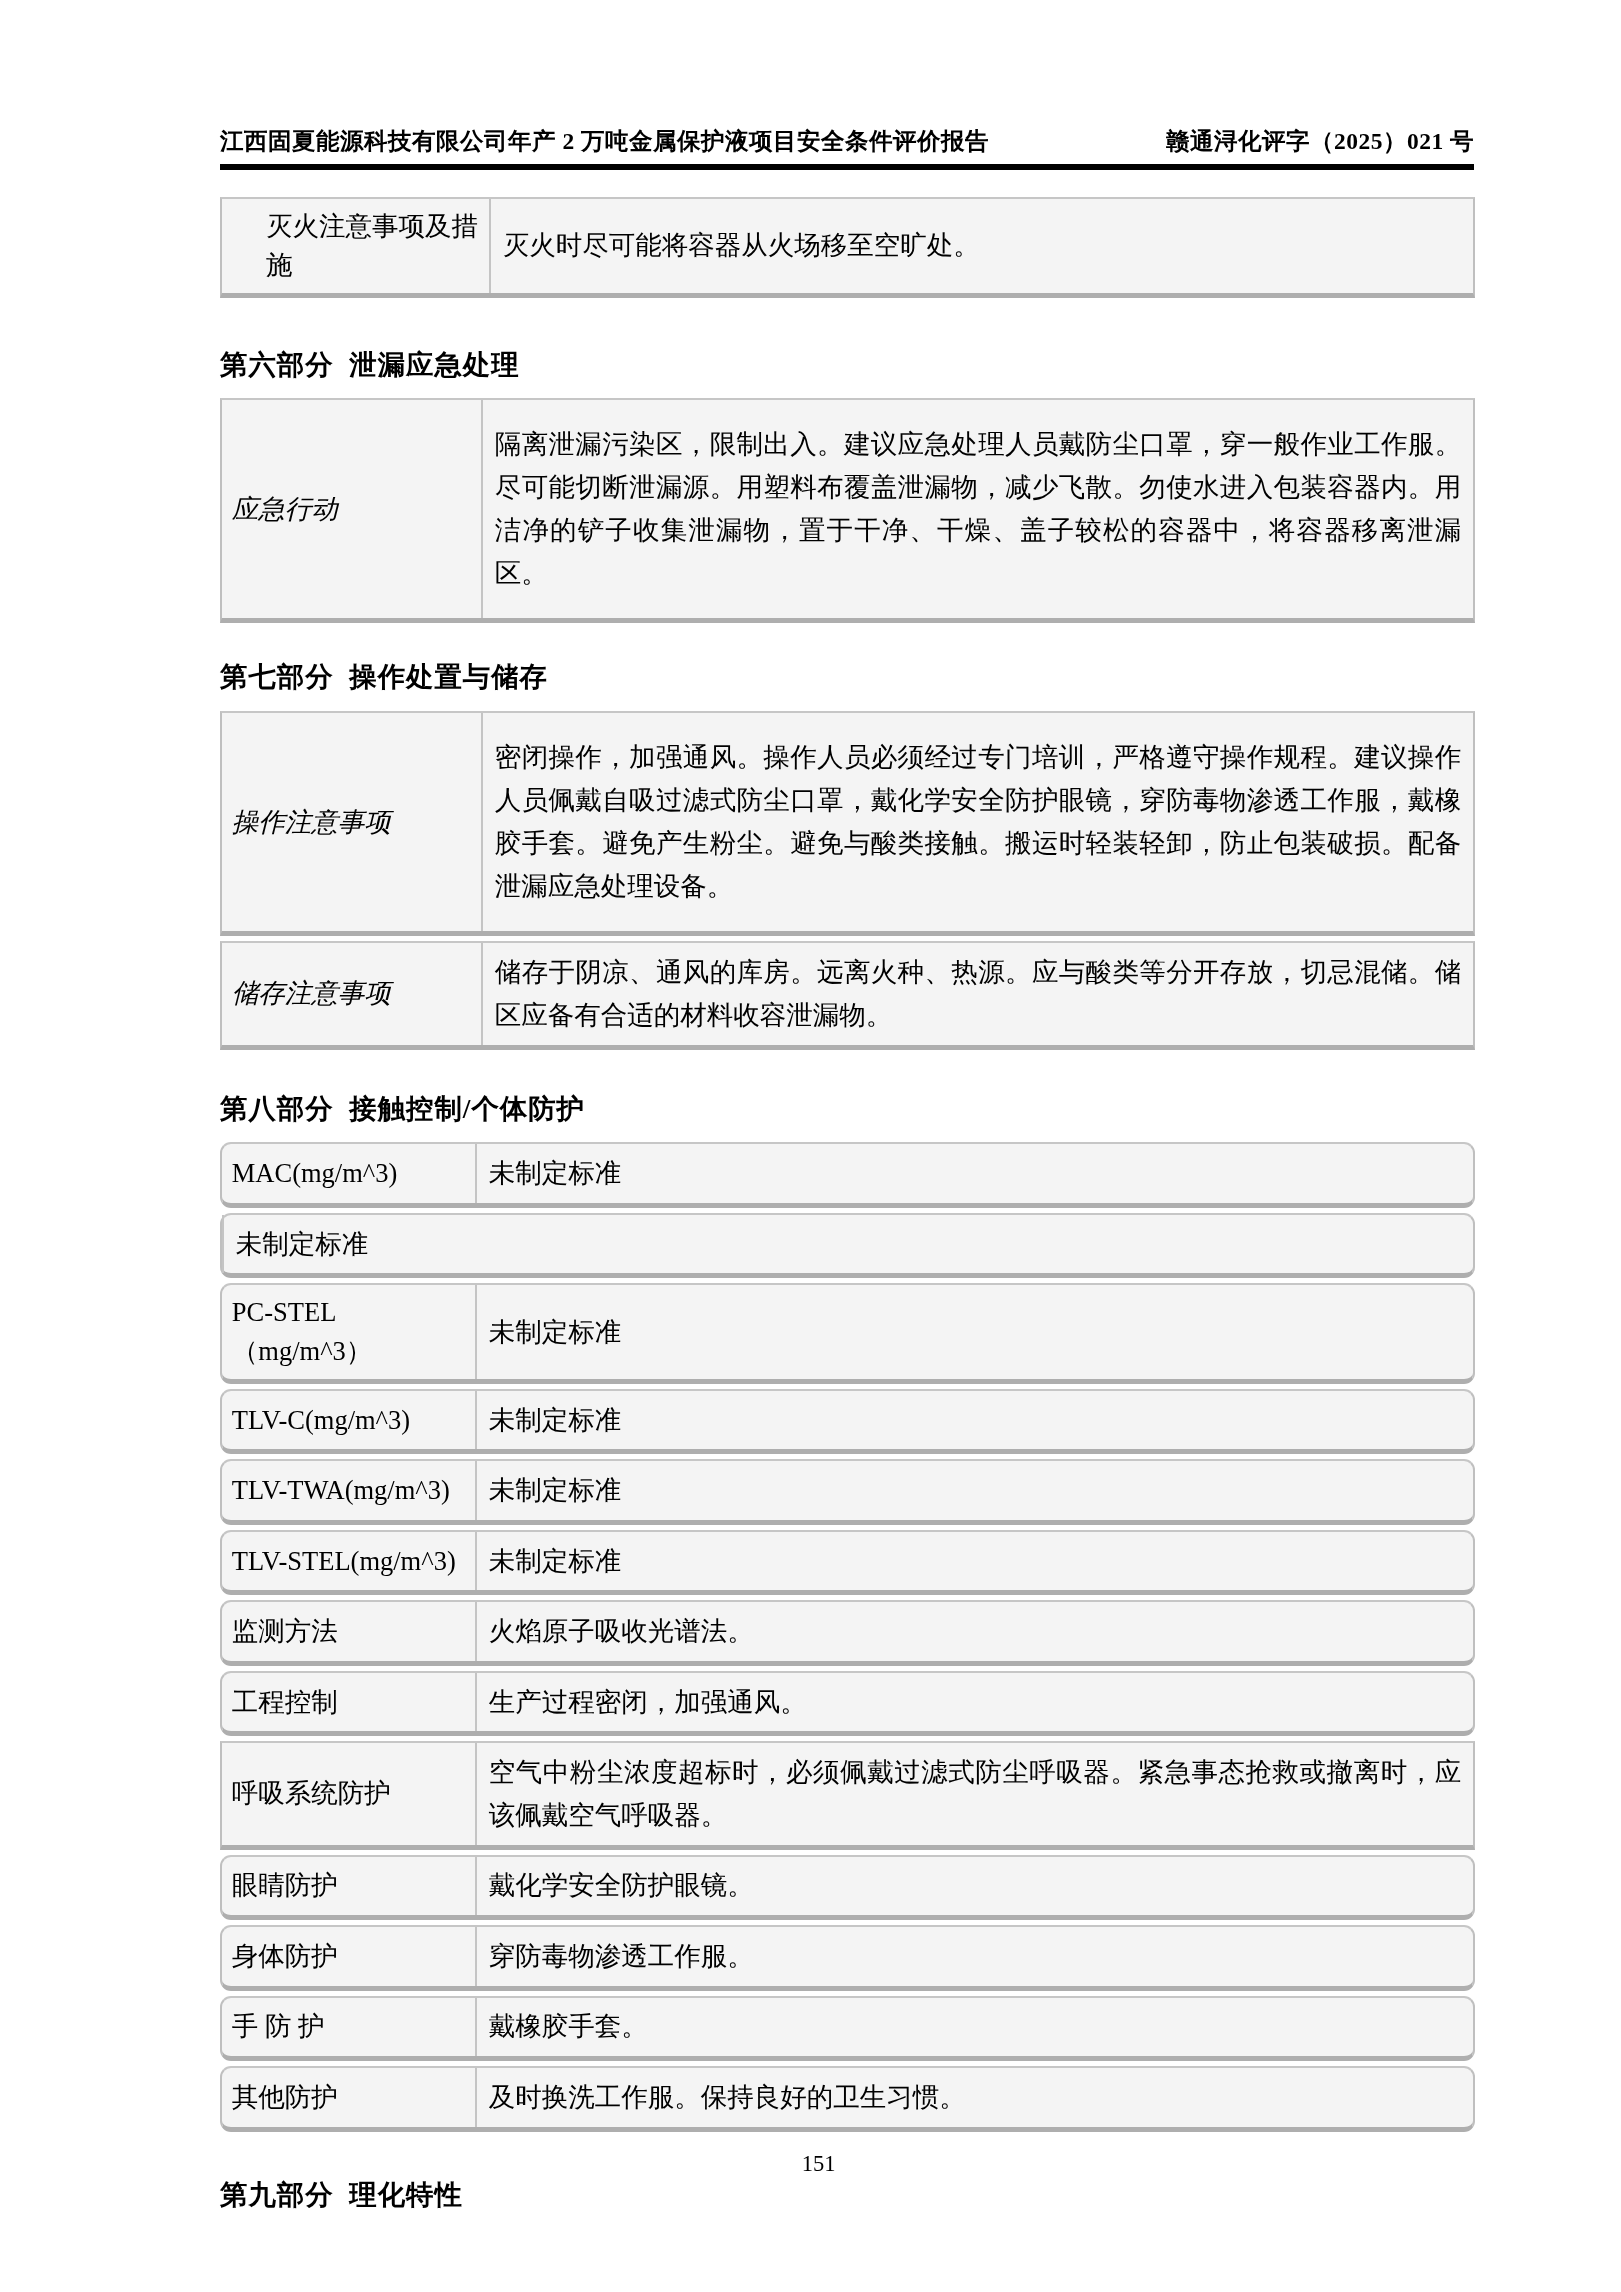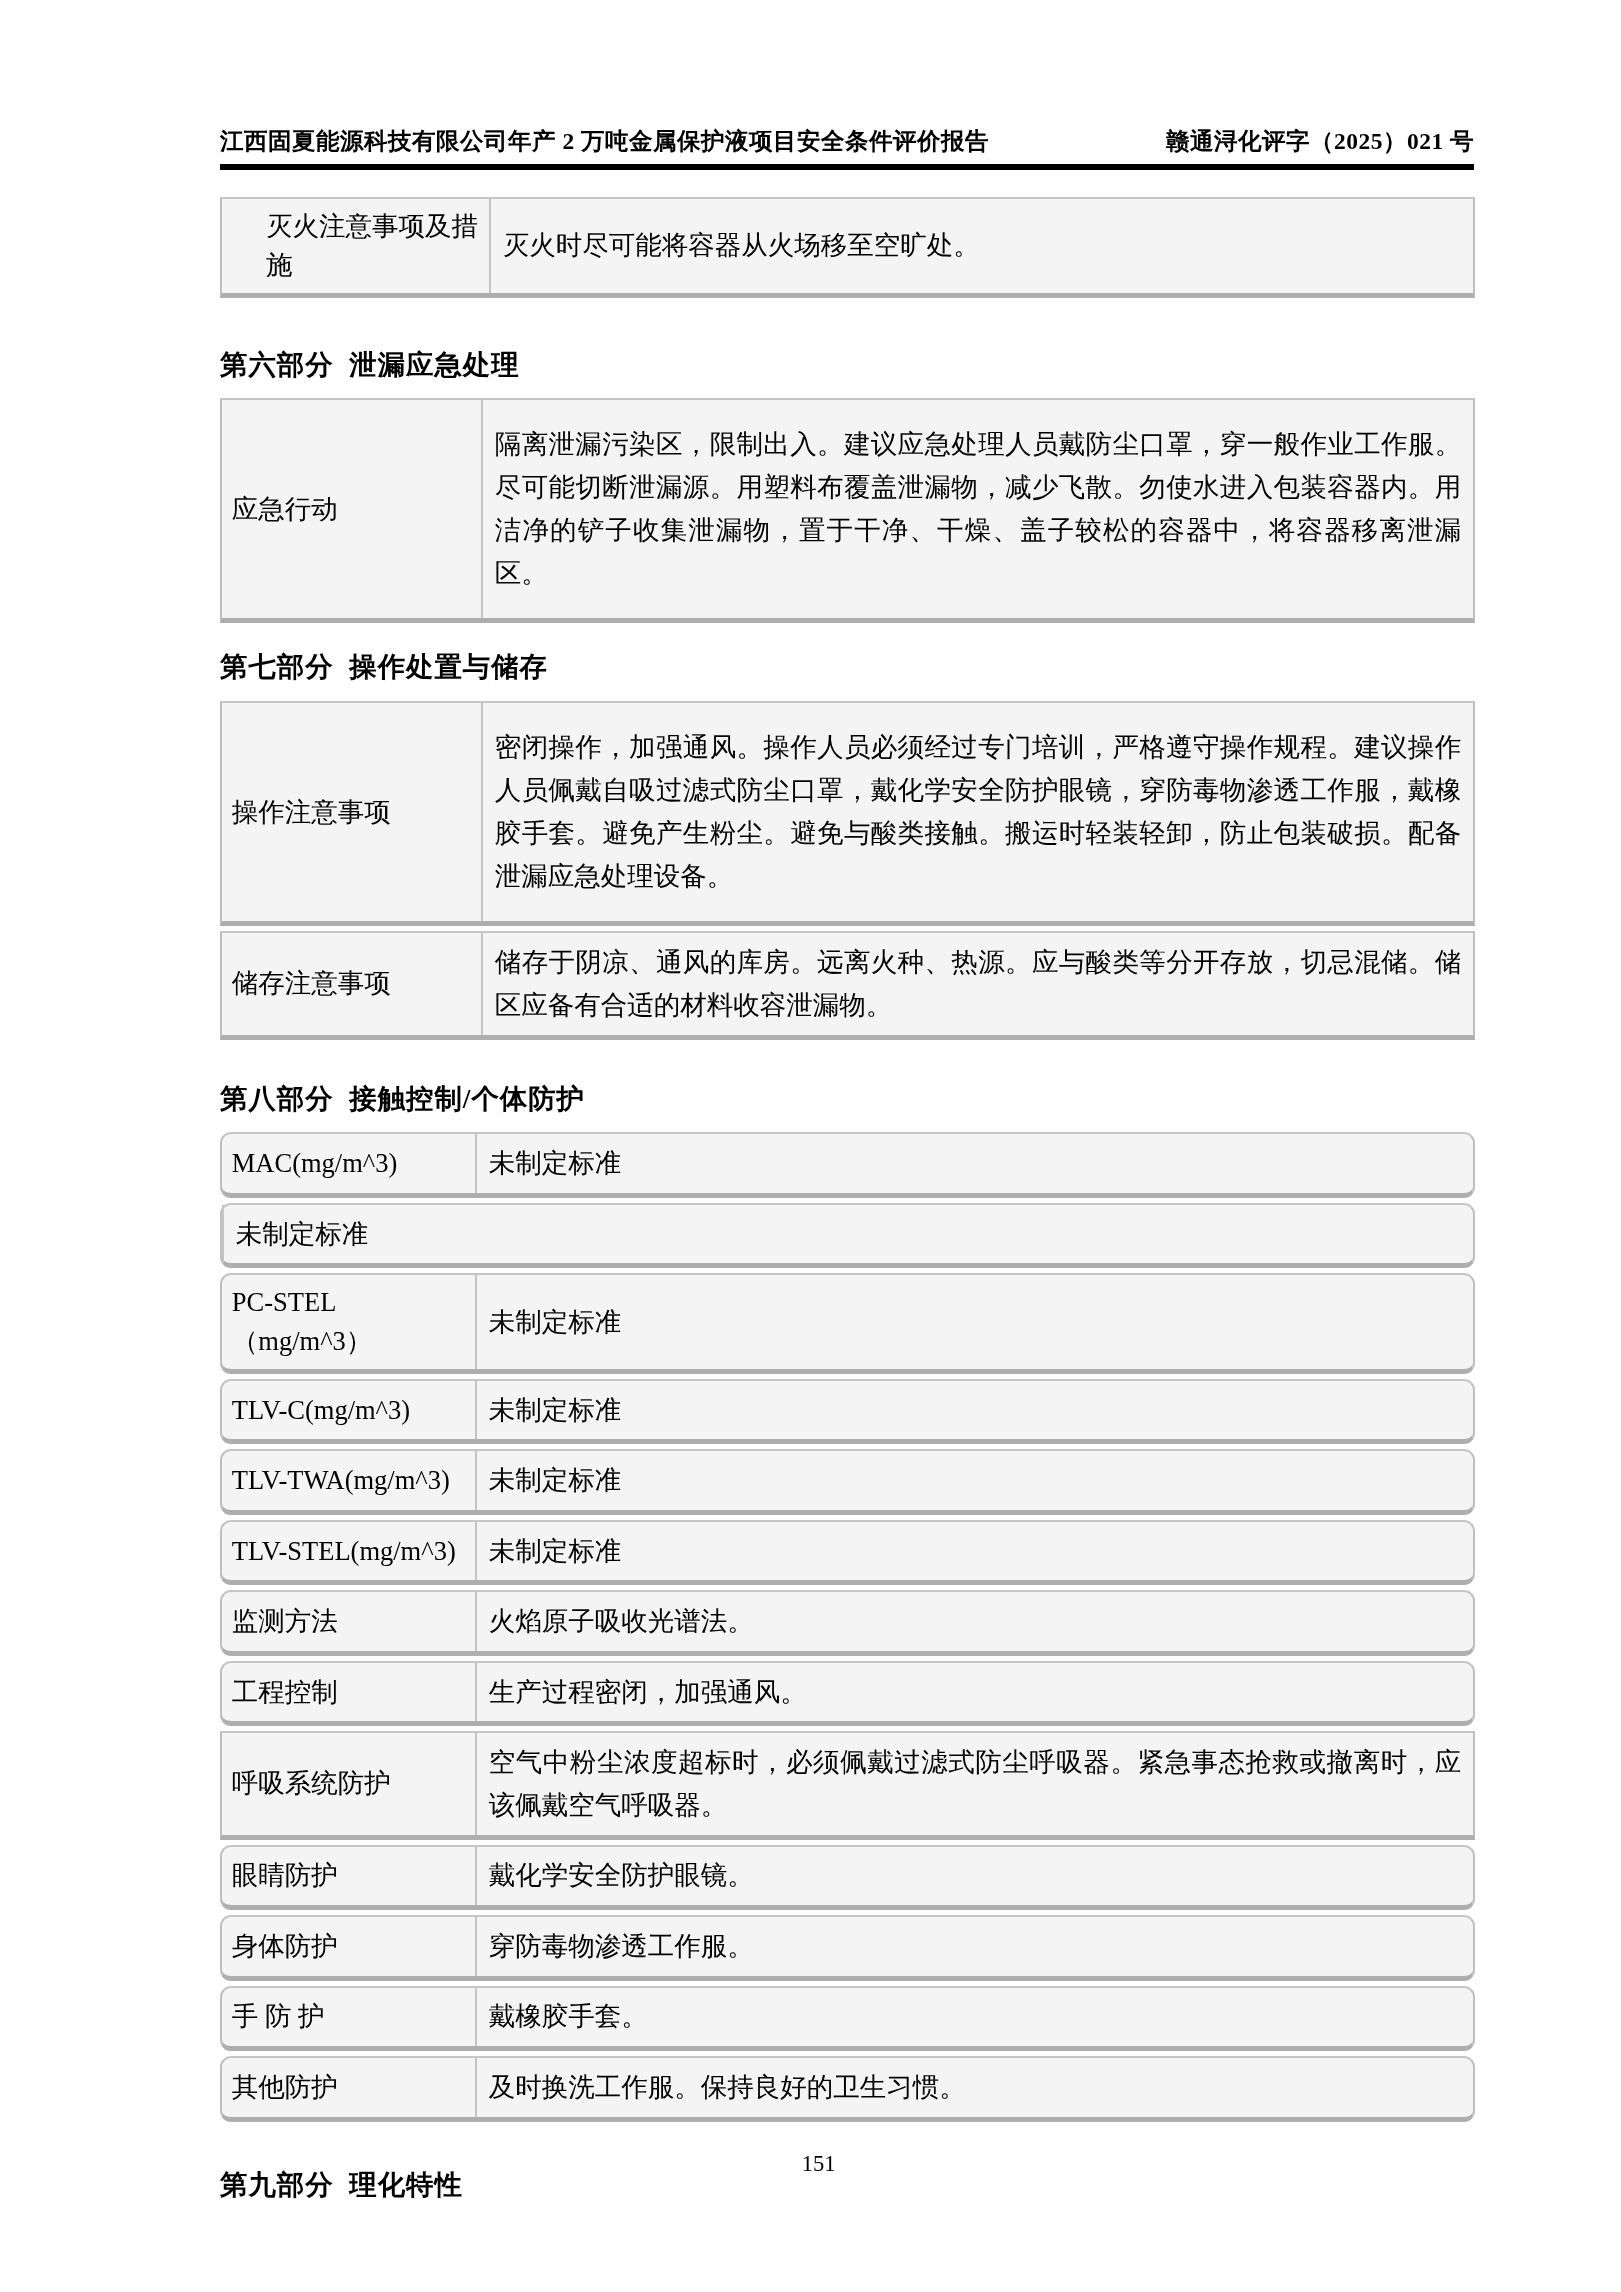--- a/index.html
+++ b/index.html
@@ -31,21 +31,21 @@
     margin-bottom:27.4px;
   }
   
   .sect{
     font-size:27.4px;
     font-weight:bold;
     letter-spacing:1px;
   }
   .sect .num{margin-right:15.7px;}
   .mt-s6{margin-top:49px;margin-bottom:15.7px;}
-  .mt-s7{margin-top:26px;margin-bottom:15.7px;}
+  .mt-s7{margin-top:36px;margin-bottom:15.7px;}
   .mt-s8{margin-top:41px;margin-bottom:15.7px;}
   .mt-s9{margin-top:45px;}
   
   .tbl{width:1255px;}
   .trow{
     display:flex;
     background:#f4f4f4;
     border:2.9px solid #bfbfbf;
     border-top-color:#c6c6c6;
     border-bottom:5.9px solid #aeaeae;
@@ -68,21 +68,21 @@
     align-items:center;
     border-left:2px solid #c4c4c4;
     padding:7.8px 11.8px;
     box-sizing:border-box;
     font-size:26.5px;
     line-height:43px;
   }
   .val .txt{width:100%;text-align:justify;}
   
   .w-cont .lbl{width:267px;padding-left:44px;}
-  .w-mid  .lbl{width:259px;}
+  .w-mid  .lbl{width:259px;font-style:italic;}
   .w-s8   .lbl{width:253px;}
   
   .r-cont{min-height:86px;}
   .r-5l{min-height:225px;}
   .r-2l{min-height:100px;}
   .r-one{min-height:59px;border-radius:11px;}
   .r-two{min-height:104px;}
   
   .footer{
     position:absolute;

